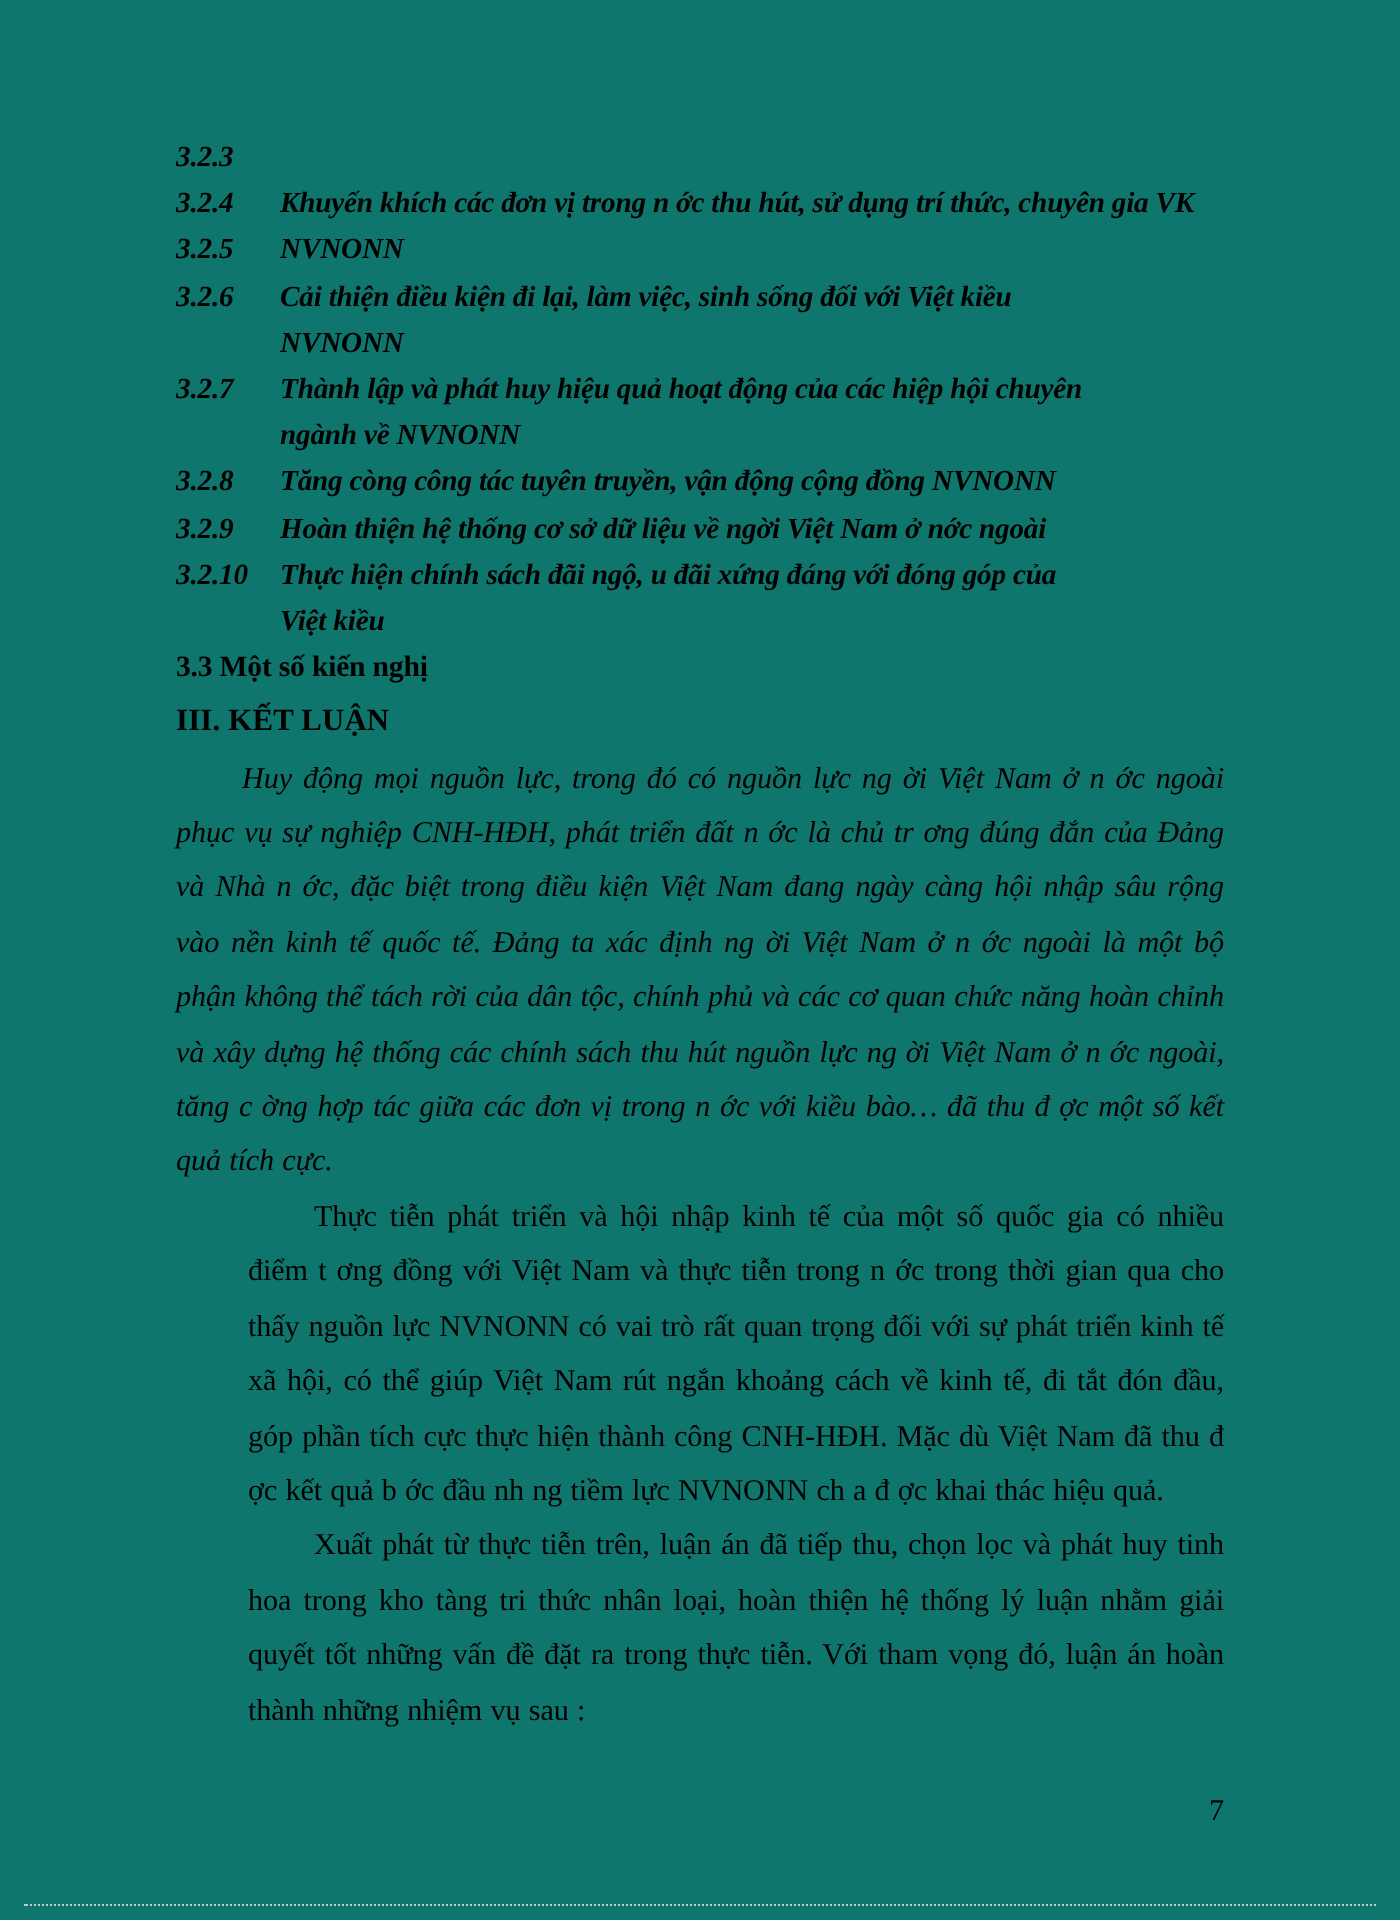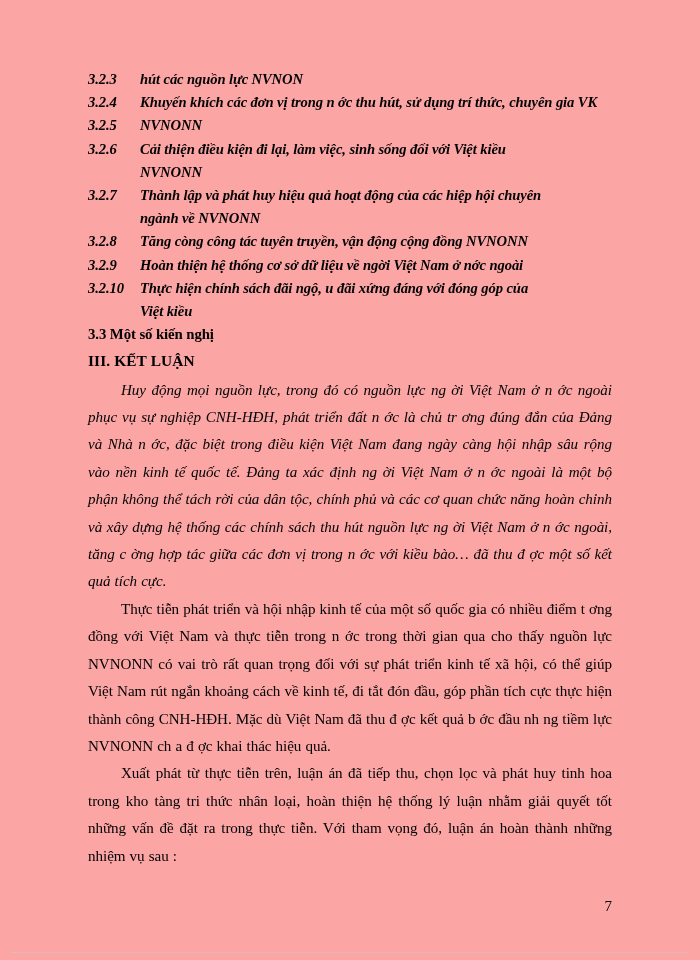--- a/index.html
+++ b/index.html
@@ -15,21 +15,21 @@
     font-family: "Liberation Serif", "DejaVu Serif", serif;
     color: #000000;
     -webkit-font-smoothing: antialiased;
   }
 
   .page {
     position: absolute;
     left: 0; top: 0;
     width: 700px;
     height: 960px;
-    background: #fca5a5;
+    background: #0f766e;
   }
 
   
   .content {
     position: absolute;
     left: 88px;
     top: 68px;
     width: 524px;
   }
 
@@ -96,20 +96,21 @@
     margin: 0;
     letter-spacing: -0.05px;
     word-spacing: 0.4px;
   }
   .body-para.first {
     margin-top: 4px;
     font-style: italic;
   }
   .body-para + .body-para {
     margin-top: 0;
+    margin-left: 36px;
   }
 
   
   .page-number {
     position: absolute;
     left: 0;
     top: 898px;
     width: 612px;
     text-align: right;
     font-size: 15px;
@@ -131,21 +132,21 @@
 <body>
 
 <div class="page">
 
   <div class="content">
 
     <ul class="toc-list">
 
       <li class="toc-item">
         <span class="toc-num">3.2.3</span>
-        <span class="toc-text"><span class="cont">hút các nguồn lực NVNON</span></span>
+        <span class="toc-text"></span>
       </li>
 
       <li class="toc-item">
         <span class="toc-num">3.2.4</span>
         <span class="toc-text"><span>Khuyến khích các đơn vị trong n  ớc thu hút, sử dụng trí thức, chuyên gia VK</span></span>
       </li>
 
       <li class="toc-item">
         <span class="toc-num">3.2.5</span>
         <span class="toc-text"><span class="cont">NVNONN</span></span>

